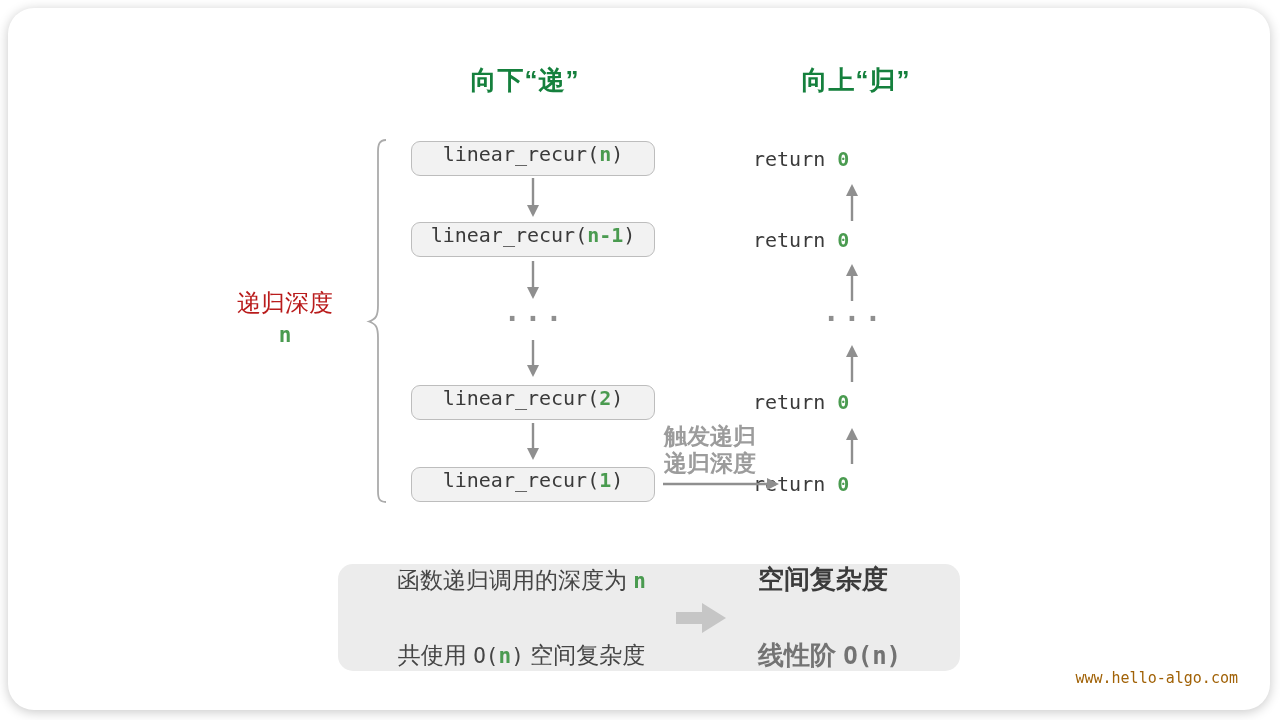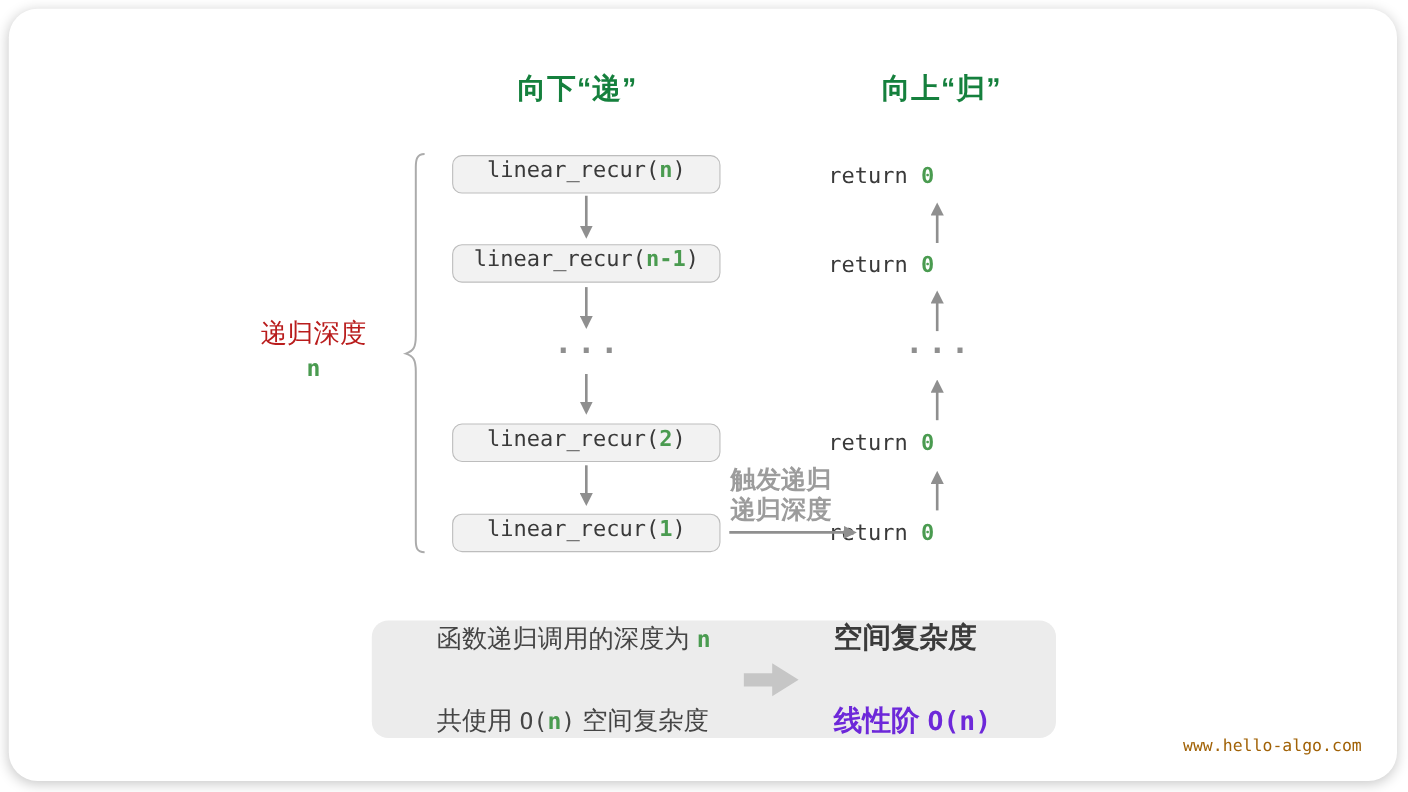--- a/index.html
+++ b/index.html
@@ -62,26 +62,26 @@
   .connector-layer {
     position:absolute; left:0; top:0; width:1280px; height:720px;
     pointer-events:none;
   }
 
   .summary {
     position:absolute; left:330px; top:556px; width:622px; height:107px;
     background:#ececec; border-radius:15px;
     display:flex; align-items:center; justify-content:center; gap:30px;
   }
-  .sum-left { white-space:pre; }
+  .sum-left { text-align:center; white-space:pre; }
   .sum-left .line { font-size:23px; color:#454545; line-height:38px; }
   .sum-left .code { font-family:"DejaVu Sans Mono", monospace; font-size:21px; }
   .sum-right { text-align:left; white-space:pre; }
   .sum-title { font-size:26px; font-weight:bold; color:#3b3b3b; line-height:40px; }
-  .sum-blue  { font-size:26px; font-weight:bold; color:#6d28d9; line-height:40px; }
+  .sum-blue  { font-size:26px; font-weight:bold; color:#737373; line-height:40px; }
   .sum-blue .code { font-family:"DejaVu Sans Mono", monospace; font-size:24px; font-weight:bold; }
   .big-arrow { flex:0 0 auto; }
 
   .watermark {
     position:absolute; right:32px; bottom:23px;
     font-family:"DejaVu Sans Mono", monospace; font-size:15px; color:#a16207;
   }
 </style>
 </head>
 <body>

